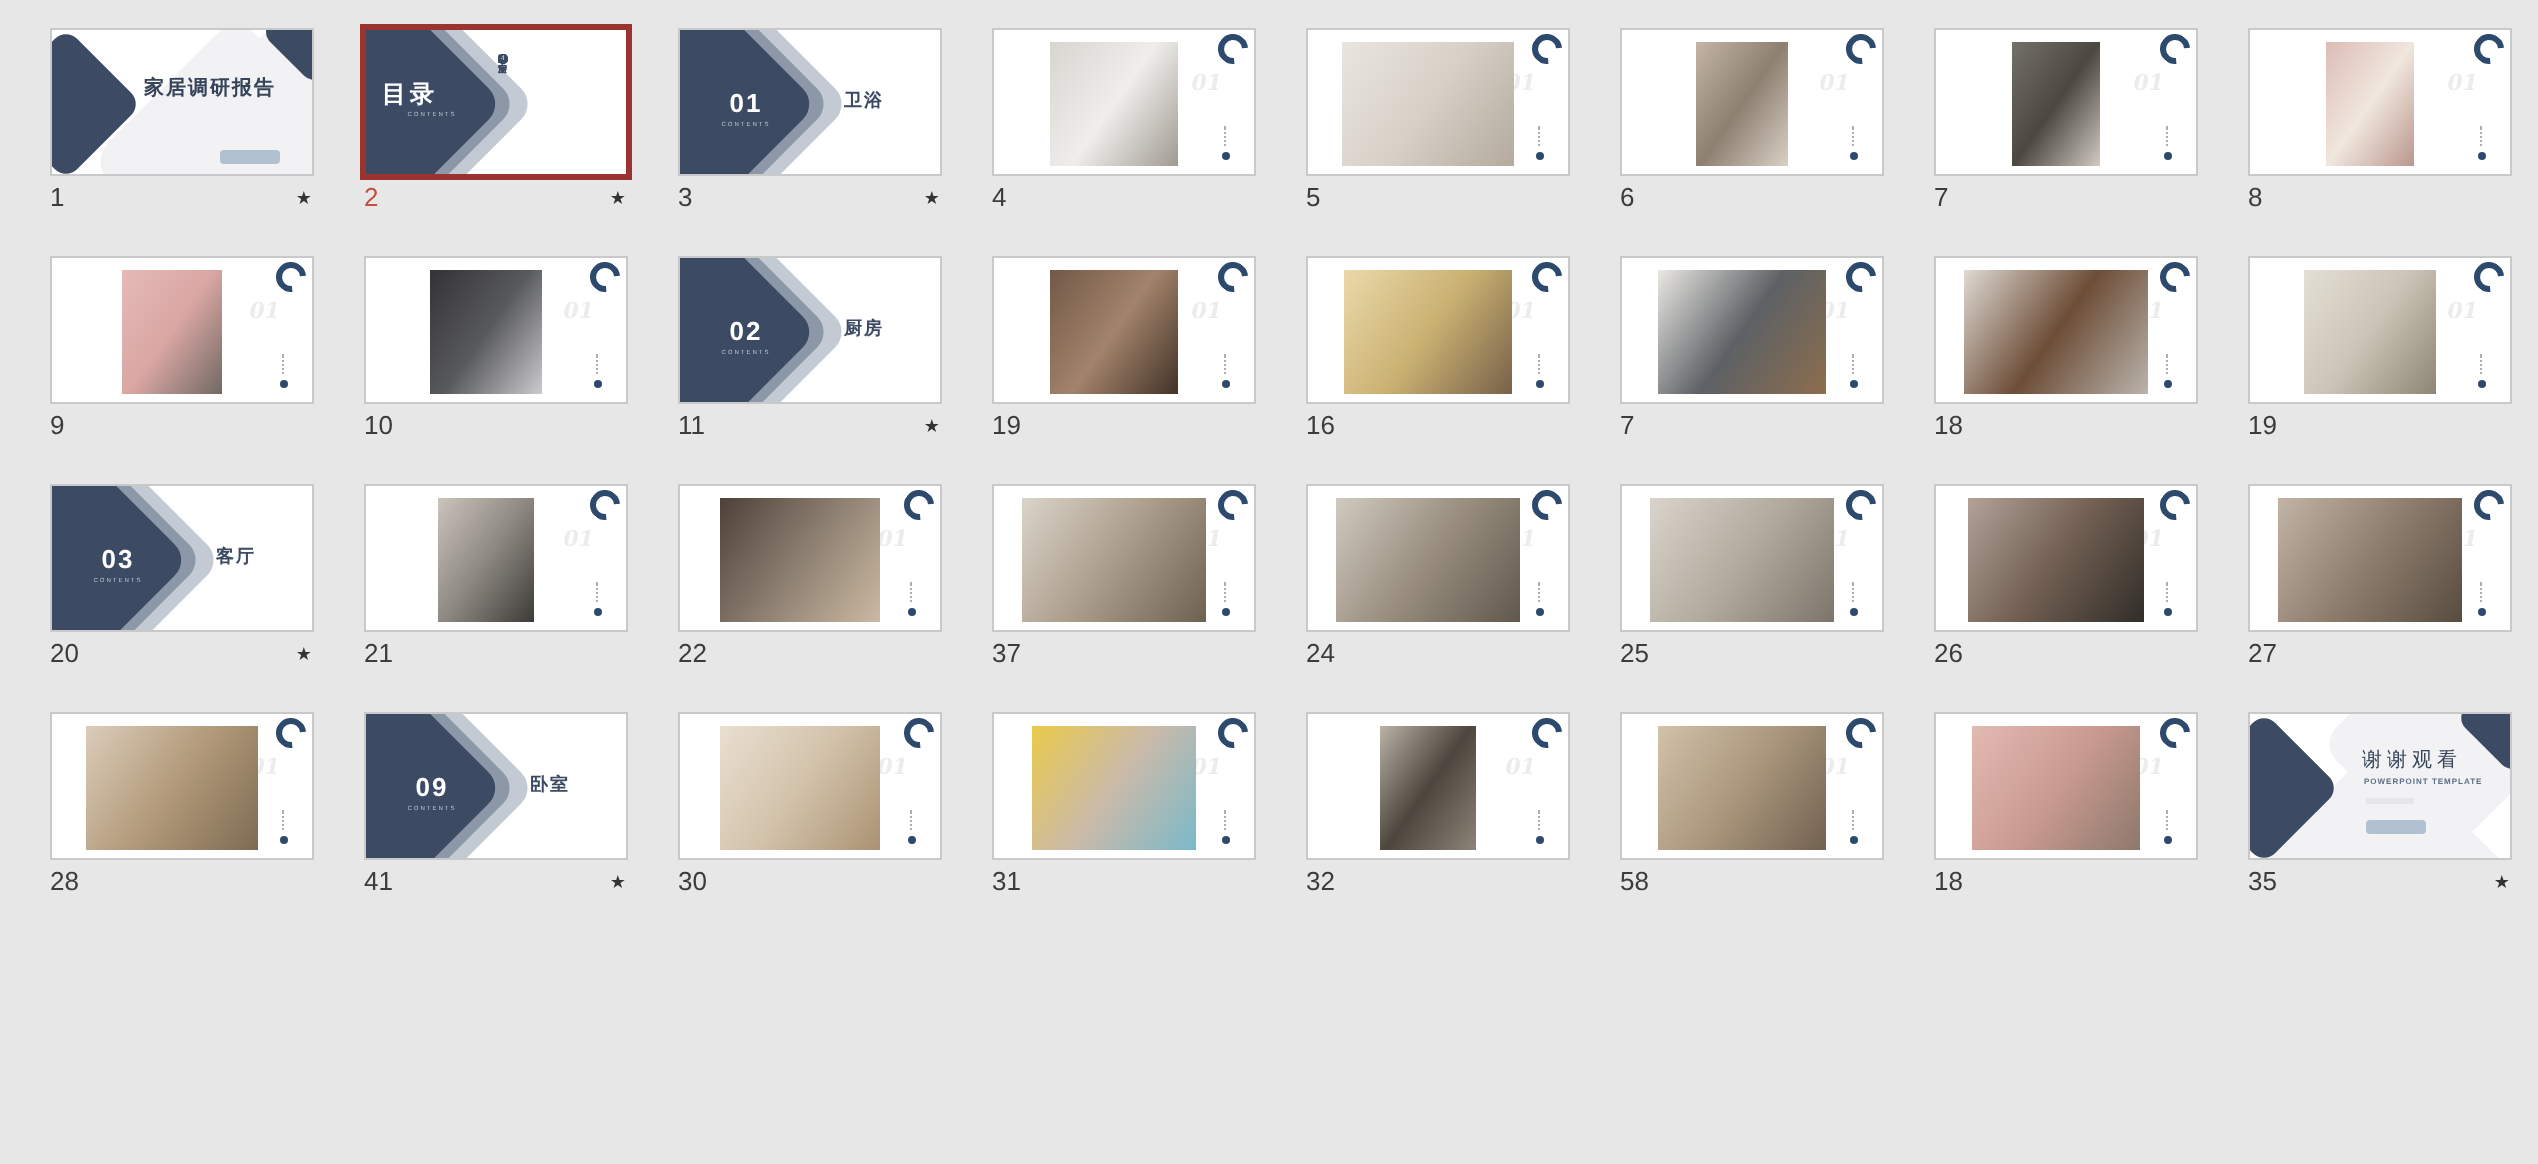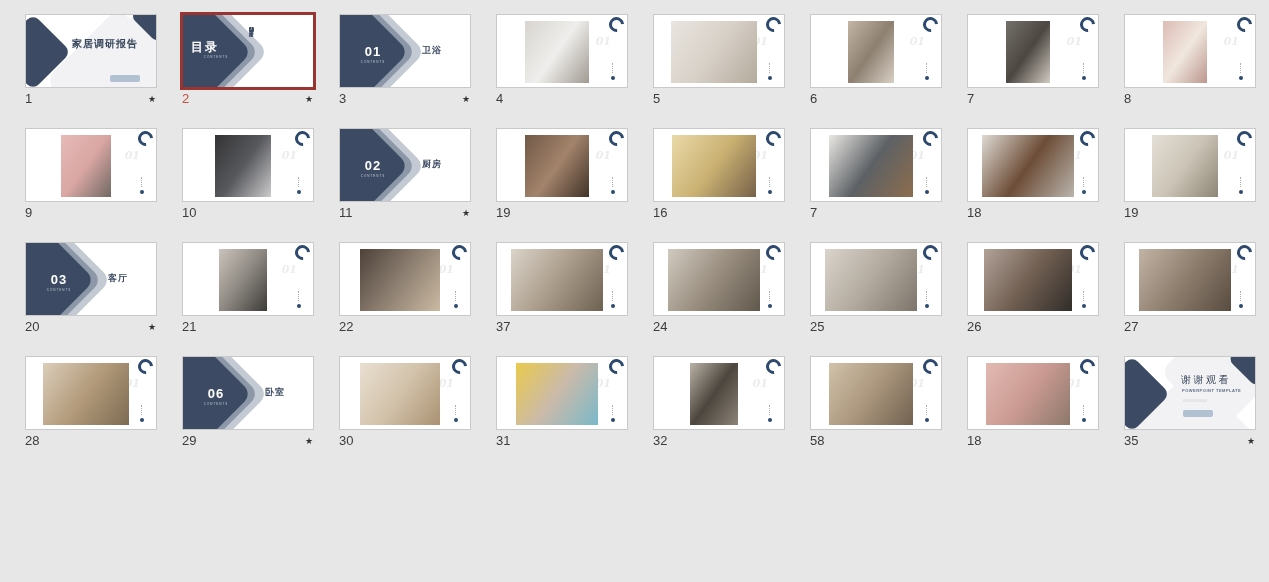--- a/index.html
+++ b/index.html
@@ -400,26 +400,26 @@
           <span class="num">28</span>
         </div>
       </div>
       <div class="cell">
         <div class="thumb type-section">
           <svg class="shape" viewBox="0 0 130 72">
             <rect x="-4" y="0" width="74" height="74" rx="11" fill="#c3cad3" transform="rotate(45 33 37)"></rect>
             <rect x="-13" y="0" width="74" height="74" rx="11" fill="#8c98a8" transform="rotate(45 24 37)"></rect>
             <rect x="-25" y="-2" width="78" height="78" rx="11" fill="#3c4b63" transform="rotate(45 14 37)"></rect>
           </svg>
-          <span class="sec-num">06</span>
+          <span class="sec-num">09</span>
           <span class="sec-sub">CONTENTS</span>
           <span class="sec-label">卧室</span>
         </div>
         <div class="meta">
-          <span class="num">29</span>
+          <span class="num">41</span>
           <span class="star">★</span>
         </div>
       </div>
       <div class="cell">
         <div class="thumb type-photo">
           <span class="wm">01</span>
           <span class="photo" style="width:80px;left:20px;background:linear-gradient(125deg,#e9dfd1,#d2c2aa,#aa9272)"></span>
           <span class="crescent"></span>
           <span class="pagemark"></span>
           <span class="pagedot"></span>

